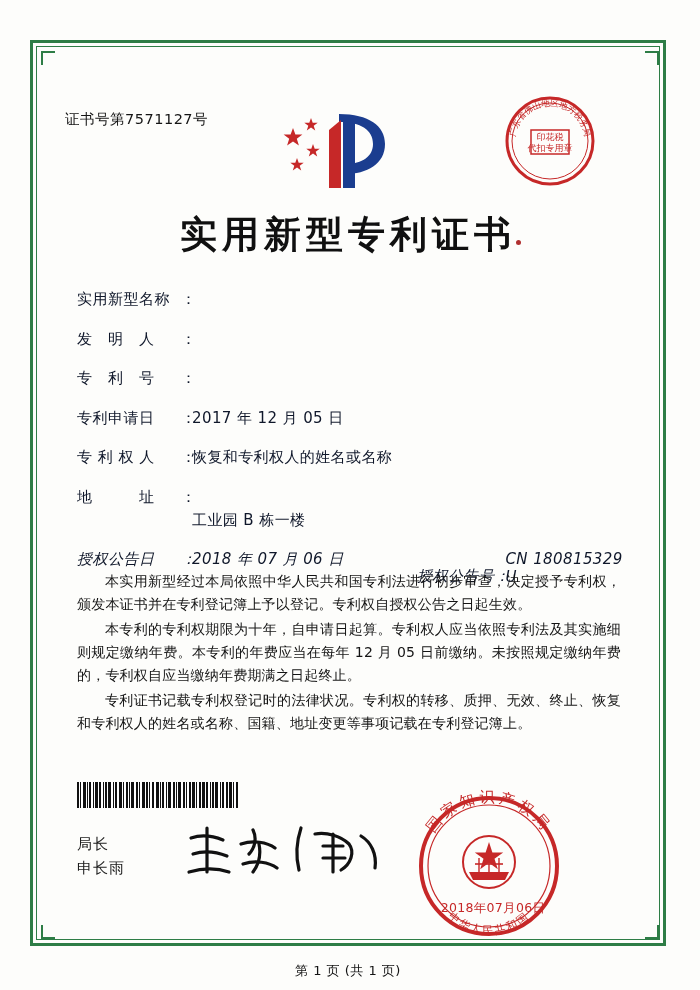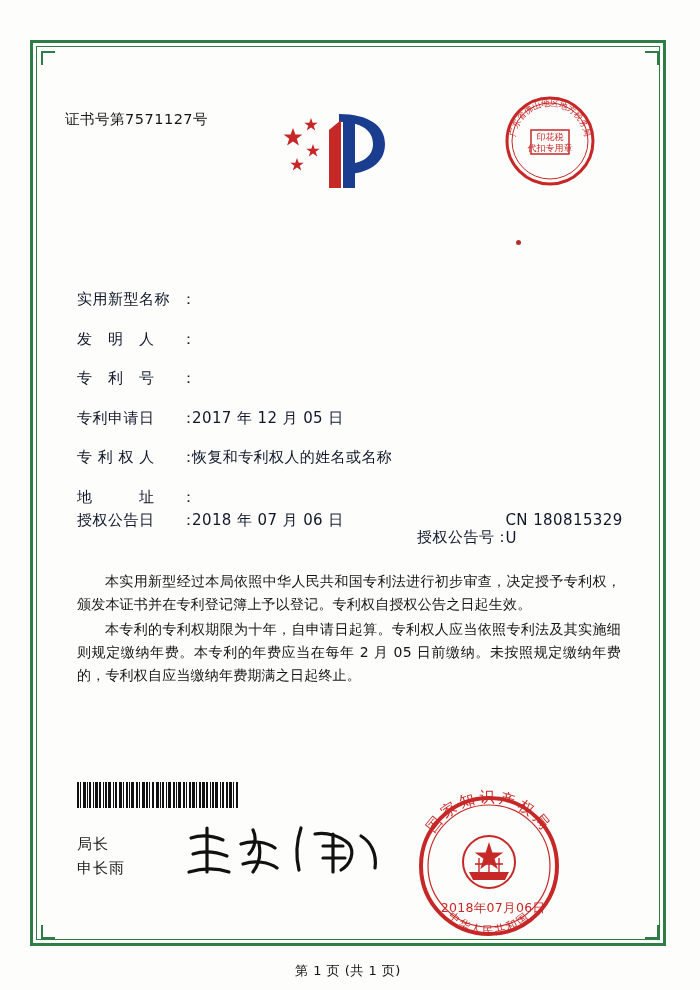--- a/index.html
+++ b/index.html
@@ -130,20 +130,21 @@
   .field-row.addr { margin-bottom: 4px; }
   .addr-second {
     margin-left: 115px;
     margin-bottom: 20px;
     letter-spacing: 0.4px;
     font-size: 15px;
   }
   .two-col {
     display: flex;
     margin-bottom: 18px;
+    font-style: italic;
   }
   .two-col .col-a {
     display: flex;
     width: 340px;
     flex: none;
   }
   .two-col .col-b {
     display: flex;
     align-items: flex-end;
   }
@@ -260,20 +261,21 @@
         <rect x="36" y="44" width="38" height="24" fill="none" stroke="#c62828" stroke-width="1.5"></rect>
         <text x="55" y="54" font-size="9" fill="#c62828" text-anchor="middle" font-family="DejaVu Sans, sans-serif">印花税</text>
         <text x="55" y="65" font-size="9" fill="#c62828" text-anchor="middle" font-family="DejaVu Sans, sans-serif">代扣专用章</text>
         <path id="arcTop" d="M 20 55 A 35 35 0 0 1 90 55" fill="none"></path>
         <text font-size="8.5" fill="#c62828" font-family="DejaVu Sans, sans-serif">
           <textPath href="#arcTop" startOffset="50%" text-anchor="middle">广东省佛山地区地方税务局</textPath>
         </text>
       </svg>
     </div>
 
+    <div class="main-title">实用新型专利证书</div>
     <div class="title-dot"></div>
 
     <div class="fields">
 
       <div class="field-row">
         <span class="field-label">实用新型名称</span>
         <span class="field-colon">：</span>
       </div>
 
       <div class="field-row">
@@ -295,39 +297,41 @@
       <div class="field-row">
         <span class="field-label">专 利 权 人</span>
         <span class="field-colon">：</span>
         <span class="field-value">恢复和专利权人的姓名或名称</span>
       </div>
 
       <div class="field-row addr">
         <span class="field-label">地　　　址</span>
         <span class="field-colon">：</span>
       </div>
+      <div class="addr-second">工业园 B 栋一楼</div>
 
       <div class="two-col">
         <span class="col-a">
           <span class="field-label">授权公告日</span>
           <span class="field-colon">：</span>
           <span class="field-value">2018 年 07 月 06 日</span>
         </span>
         <span class="col-b">
           <span class="field-label">授权公告号</span>
           <span class="field-colon">：</span>
           <span class="field-value">CN 180815329 U</span>
         </span>
       </div>
 
     </div>
 
     <div class="body-text">
       <p>本实用新型经过本局依照中华人民共和国专利法进行初步审查，决定授予专利权，颁发本证书并在专利登记簿上予以登记。专利权自授权公告之日起生效。</p>
-      <p>本专利的专利权期限为十年，自申请日起算。专利权人应当依照专利法及其实施细则规定缴纳年费。本专利的年费应当在每年 2 月 05 日前缴纳。未按照规定缴纳年费的，专利权自应当缴纳年费期满之日起终止。</p>
+      <p>本专利的专利权期限为十年，自申请日起算。专利权人应当依照专利法及其实施细则规定缴纳年费。本专利的年费应当在每年 12 月 05 日前缴纳。未按照规定缴纳年费的，专利权自应当缴纳年费期满之日起终止。</p>
+      <p>专利证书记载专利权登记时的法律状况。专利权的转移、质押、无效、终止、恢复和专利权人的姓名或名称、国籍、地址变更等事项记载在专利登记簿上。</p>
     </div>
 
     <div class="barcode">
       <i style="width:2px"></i>
         <i style="width:1px;background:#fff"></i>
         <i style="width:1px"></i>
         <i style="width:2px;background:#fff"></i>
       <i style="width:3px"></i>
         <i style="width:1px;background:#fff"></i>
         <i style="width:1px"></i>

